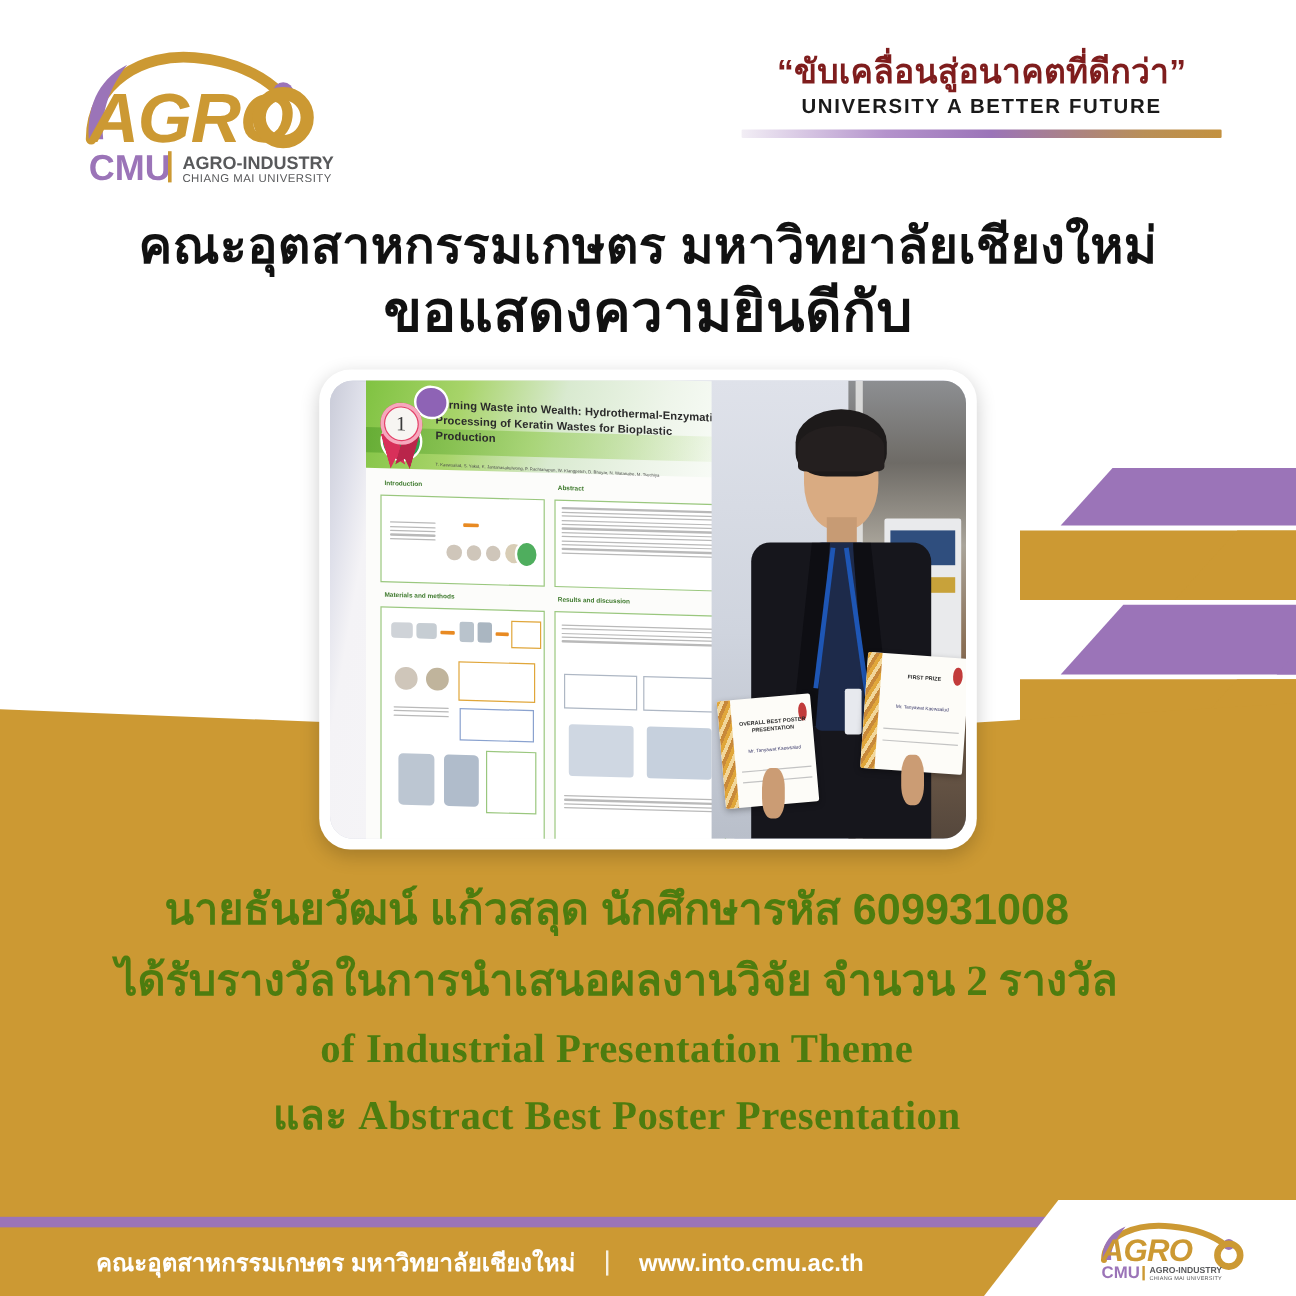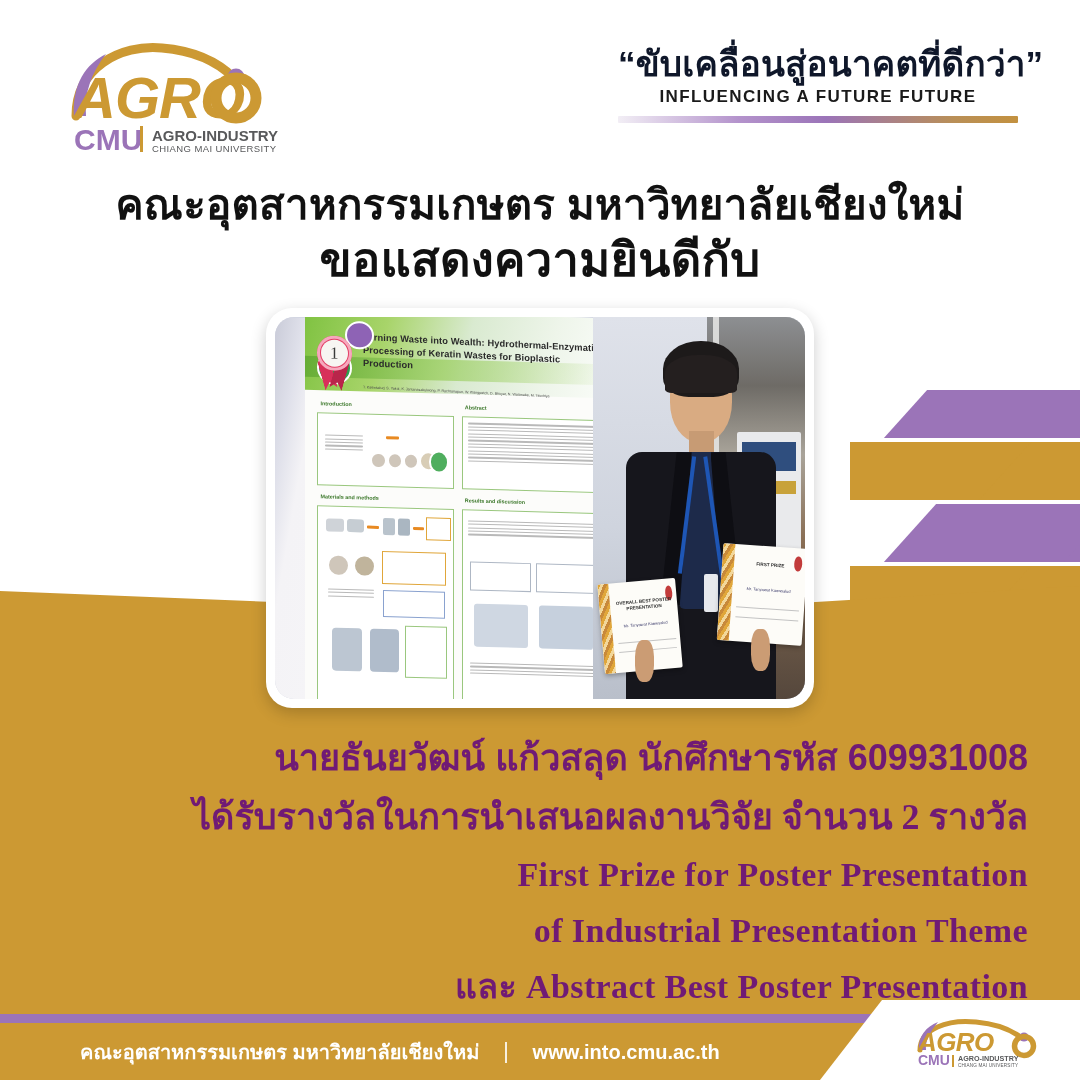--- a/index.html
+++ b/index.html
@@ -18,21 +18,21 @@
   
   .goldblock{
     position:absolute;left:0;top:560px;width:1080px;height:470px;
     background:#cc9933;
     clip-path:polygon(0 31px, 600px 55px, 1080px 26px, 1080px 470px, 0 470px);
   }
 
   
   .logo-wrap{position:absolute;left:58px;top:38px;width:230px;height:120px;}
   .tagline{position:absolute;right:62px;top:44px;width:400px;text-align:center;}
-  .tag-th{font-size:35px;font-weight:bold;color:#0f172a;letter-spacing:.2px;line-height:1.15;white-space:nowrap;}
+  .tag-th{font-size:28px;font-weight:bold;color:#7f1d1d;letter-spacing:.2px;line-height:1.15;white-space:nowrap;}
   .tag-en{font-size:17px;font-weight:bold;color:#1a1a1a;letter-spacing:1.4px;margin-top:3px;white-space:nowrap;}
   .tag-rule{margin-top:9px;height:7px;border-radius:1px;
     background:linear-gradient(90deg,#f2eef5 0%,#b493cc 30%,#9b74b8 52%,#b98f57 84%,#c3913f 100%);}
 
   
   .headline{position:absolute;left:0;top:180px;width:1080px;text-align:center;color:#111;}
   .hl1{font-size:42px;font-weight:bold;line-height:1.18;letter-spacing:.3px;}
   .hl2{font-size:47px;font-weight:bold;line-height:1.18;letter-spacing:.3px;margin-top:2px;}
 
   
@@ -104,21 +104,21 @@
   .cert .edge{position:absolute;left:0;top:0;width:14%;height:100%;
      background:repeating-linear-gradient(118deg,#e0a63a 0 3px,#f2d79a 3px 6px,#c8893a 6px 9px);}
   .cert .t1{position:absolute;left:20%;top:20%;width:74%;font-size:4.6px;font-weight:bold;color:#2b2b2b;text-align:center;line-height:1.25;}
   .cert .t2{position:absolute;left:20%;top:45%;width:74%;font-size:4px;color:#3a3a6a;text-align:center;}
   .cert .ln{position:absolute;left:20%;width:74%;height:1px;background:#c3c3c3;}
   .cert .seal{position:absolute;right:6%;top:8%;width:9%;height:16%;border-radius:50%;background:#c23b3b;}
   .handL{position:absolute;left:8%;top:83%;width:12%;height:12%;background:#cb9c74;border-radius:40%;}
   .handR{position:absolute;right:6%;top:80%;width:12%;height:12%;background:#cb9c74;border-radius:40%;}
 
   
-  .body-txt{position:absolute;left:0;top:735px;width:1028px;text-align:right;color:#701a75;}
+  .body-txt{position:absolute;left:0;top:735px;width:1028px;text-align:center;color:#4d7c0f;}
   .bt{line-height:1.30;font-weight:bold;}
   .bt.th{font-size:36px;}
   .bt.en{font-size:34px;letter-spacing:.4px;}
   .bt + .bt{margin-top:12px;font-family:Liberation Serif, serif;}
 
   
   .foot-purple{position:absolute;left:0;top:1014px;width:1080px;height:9px;background:#9b74b8;}
   .foot{position:absolute;left:0;top:1023px;width:1080px;height:57px;background:#cc9933;}
   .foot-white{position:absolute;right:0;top:1000px;width:260px;height:80px;background:#fff;
      clip-path:polygon(62px 0,260px 0,260px 80px,0 80px);}
@@ -159,21 +159,21 @@
         <text x="16" y="112" font-family="Liberation Sans, sans-serif" font-size="30" font-weight="bold" fill="#9b74b8">CMU</text>
         <rect x="82" y="88" width="3" height="26" fill="#cc9933"></rect>
         <text x="94" y="103" font-family="Liberation Sans, sans-serif" font-size="15" font-weight="bold" fill="#58595b">AGRO-INDUSTRY</text>
         <text x="94" y="114" font-family="Liberation Sans, sans-serif" font-size="9.5" fill="#58595b" letter-spacing=".4">CHIANG MAI UNIVERSITY</text>
       </svg>
     </div>
   </div>
 
   <div class="tagline">
     <div class="tag-th">“ขับเคลื่อนสู่อนาคตที่ดีกว่า”</div>
-    <div class="tag-en">INFLUENCING A FUTURE FUTURE</div>
+    <div class="tag-en">UNIVERSITY A BETTER FUTURE</div>
     <div class="tag-rule"></div>
   </div>
 
   <div class="headline">
     <div class="hl1">คณะอุตสาหกรรมเกษตร มหาวิทยาลัยเชียงใหม่</div>
     <div class="hl2">ขอแสดงความยินดีกับ</div>
   </div>
 
   <div class="photo-card">
     <div class="photo">
@@ -318,21 +318,20 @@
           <div class="handL"></div>
           <div class="handR"></div>
         </div>
       </div>
     </div>
   </div>
 
   <div class="body-txt">
     <div class="bt th">นายธันยวัฒน์ แก้วสลุด นักศึกษารหัส 609931008</div>
     <div class="bt th">ได้รับรางวัลในการนำเสนอผลงานวิจัย จำนวน 2 รางวัล</div>
-    <div class="bt en">First Prize for Poster Presentation</div>
     <div class="bt en">of Industrial Presentation Theme</div>
     <div class="bt en">และ Abstract Best Poster Presentation</div>
   </div>
 
   <div class="foot-purple"></div>
   <div class="foot"></div>
   <div class="foot-white"></div>
 
   <div class="foot-txt">
     <span>คณะอุตสาหกรรมเกษตร มหาวิทยาลัยเชียงใหม่</span>

